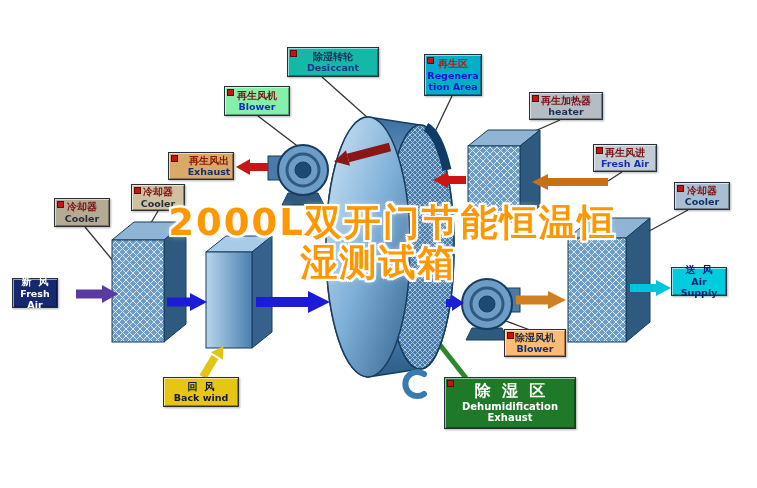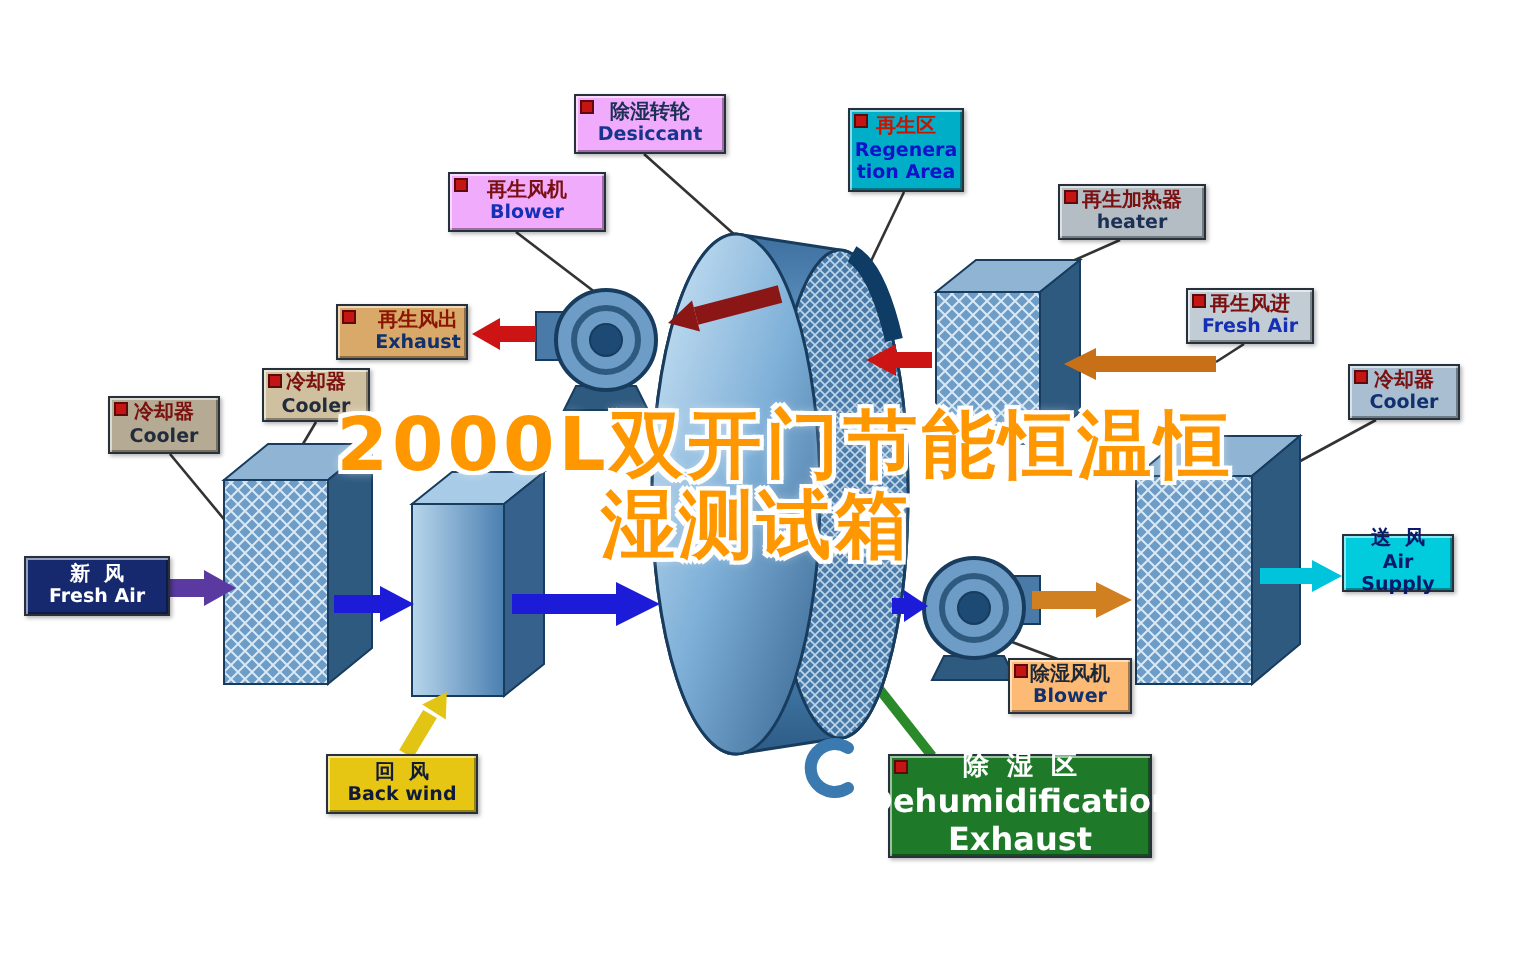--- a/index.html
+++ b/index.html
@@ -9,45 +9,45 @@
 
   
   .label{position:absolute;border:1px solid #26313b;box-sizing:border-box;
          box-shadow:inset 1px 1px 0 rgba(255,255,255,.55),inset -1px -1px 0 rgba(0,0,0,.35),1px 1px 2px rgba(0,0,0,.3);
          display:flex;flex-direction:column;align-items:center;justify-content:center;
          text-align:center;font-weight:bold;line-height:1.18;z-index:5;}
   .label .zh{font-size:10px;white-space:pre;}
   .label .en{font-size:9.5px;}
   .chip{position:absolute;left:2px;top:2px;width:5px;height:5px;background:#c41414;border:1px solid #5e0a0a;}
 
-  .l-regen-blower{left:224px;top:86px;width:79px;height:30px;background:#f0abfc;}
+  .l-regen-blower{left:224px;top:86px;width:66px;height:30px;background:#86efac;}
   .l-regen-blower .zh{color:#7a1010;} .l-regen-blower .en{color:#1530b4;}
-  .l-desiccant{left:287px;top:47px;width:76px;height:30px;background:#f0abfc;}
+  .l-desiccant{left:287px;top:47px;width:92px;height:30px;background:#14b8a6;}
   .l-desiccant .zh{color:#1c2f55;} .l-desiccant .en{color:#16348c;}
   .l-regen-area{left:424px;top:54px;width:58px;height:42px;background:#00aec8;}
   .l-regen-area .zh{color:#c81400;} .l-regen-area .en{color:#1212c8;word-break:break-all;width:54px;}
   .l-regen-heater{left:529px;top:92px;width:74px;height:28px;background:#b4bcc4;}
   .l-regen-heater .zh{color:#7a1010;} .l-regen-heater .en{color:#1c2f55;}
   .l-exhaust{left:168px;top:152px;width:66px;height:28px;background:#d9a96a;padding-left:16px;}
   .l-exhaust .zh{color:#8b1500;} .l-exhaust .en{color:#10306e;}
   .l-cooler-left-1{left:131px;top:184px;width:54px;height:27px;background:#cfc0a0;}
   .l-cooler-left-1 .zh{color:#7a1010;} .l-cooler-left-1 .en{color:#222c3c;}
   .l-cooler-left-2{left:54px;top:198px;width:56px;height:29px;background:#b5ab94;}
   .l-cooler-left-2 .zh{color:#7a1010;} .l-cooler-left-2 .en{color:#222c3c;}
   .l-fresh-air-in{left:593px;top:144px;width:64px;height:28px;background:#c2ccd4;}
   .l-fresh-air-in .zh{color:#7a1010;} .l-fresh-air-in .en{color:#1530b4;}
   .l-cooler-right{left:674px;top:182px;width:56px;height:28px;background:#a9bfd1;}
   .l-cooler-right .zh{color:#7a1010;} .l-cooler-right .en{color:#10306e;}
-  .l-fresh-air{left:12px;top:278px;width:73px;height:30px;background:#16286e;color:#fff;}
+  .l-fresh-air{left:12px;top:278px;width:46px;height:30px;background:#16286e;color:#fff;}
   .l-air-supply{left:671px;top:267px;width:56px;height:29px;background:#00ccdd;color:#0a1a6a;}
   .l-back-wind{left:163px;top:377px;width:76px;height:30px;background:#e6c613;color:#101a3a;}
   .l-dehumid-blower{left:504px;top:329px;width:62px;height:28px;background:#fdba74;}
   .l-dehumid-blower .zh{color:#1c2838;} .l-dehumid-blower .en{color:#10306e;}
   .l-dehumid-district{left:444px;top:377px;width:132px;height:52px;background:#1e7a28;color:#fff;}
-  .l-dehumid-district .zh{font-size:13px;} .l-dehumid-district .en{font-size:16px;}
+  .l-dehumid-district .zh{font-size:16px;} .l-dehumid-district .en{font-size:10px;}
 
   
   .watermark{position:absolute;left:0;right:0;top:203px;z-index:9;text-align:center;
              font-weight:bold;color:#ff9800;letter-spacing:2px;pointer-events:none;
              text-shadow:-2px -2px 0 #fff,0 -2px 0 #fff,2px -2px 0 #fff,-2px 0 0 #fff,2px 0 0 #fff,
                          -2px 2px 0 #fff,0 2px 0 #fff,2px 2px 0 #fff,0 0 6px rgba(255,255,255,.9);}
   .watermark .wm1{font-size:37px;line-height:40px;margin-left:28px;}
   .watermark .wm2{font-size:37px;line-height:40px;}
 </style>
 </head>

